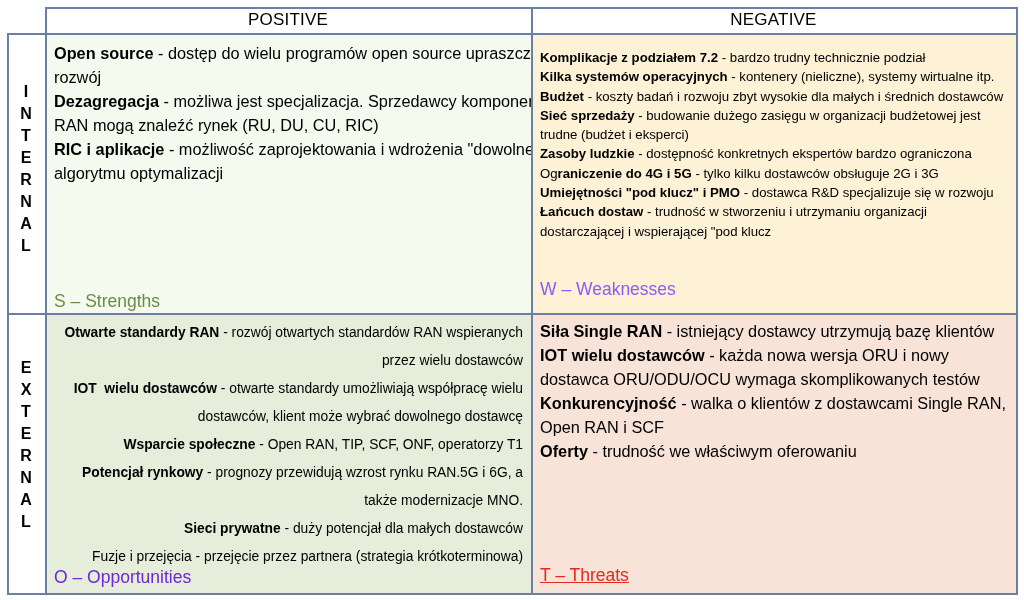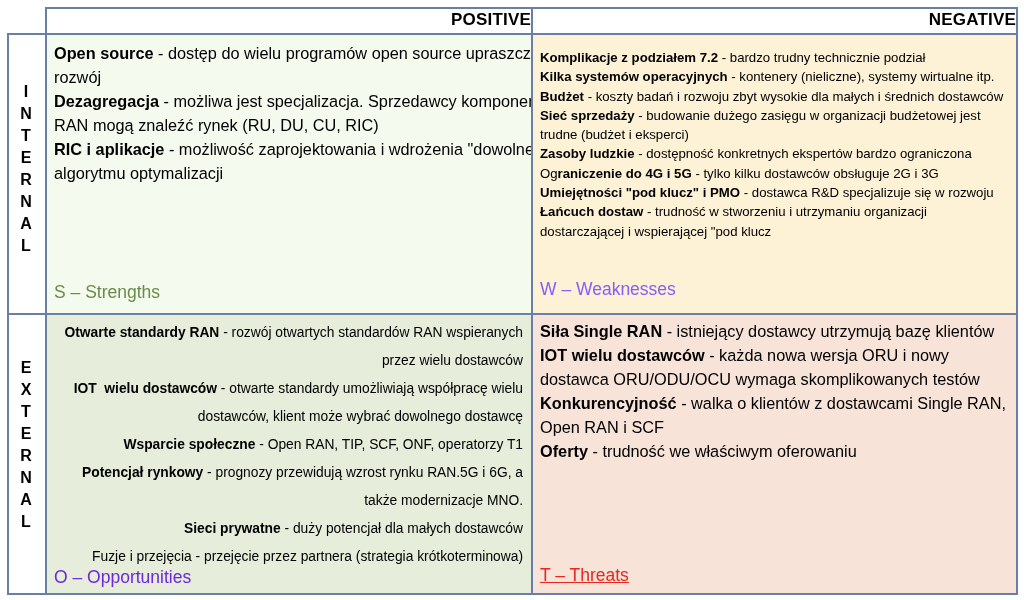--- a/index.html
+++ b/index.html
@@ -2,21 +2,21 @@
 <html><head>
 <meta charset="utf-8">
 <style>
   html, body { margin: 0; padding: 0; }
   body {
     width: 1024px; height: 600px; background: #ffffff; position: relative; overflow: hidden;
     font-family: "Liberation Sans", sans-serif; color: #000;
   }
   .line { position: absolute; background: #6a7fa5; }
   .cell { position: absolute; box-sizing: border-box; overflow: hidden; }
-  .hdr { display: flex; align-items: center; justify-content: flex-end; font-weight: bold; font-size: 17px; letter-spacing: 0.2px; }
+  .hdr { display: flex; align-items: center; justify-content: center; font-weight: normal; font-size: 17px; letter-spacing: 0.2px; }
   .side { display: flex; flex-direction: column; align-items: center; justify-content: center; font-weight: bold; font-size: 16px; line-height: 22px; }
   .side span { display: block; }
   .q { padding: 6px 8px 0 9px; }
   .q .items { margin: 0; padding: 0; }
   .q .item { margin: 0; }
   .q .item b { font-weight: bold; }
   .q .foot { position: absolute; left: 9px; }
   .big { font-size: 16.3px; line-height: 24px; }
   .small { font-size: 13.2px; line-height: 19.3px; }
   .med { font-size: 13.8px; line-height: 28px; text-align: right; }
@@ -52,21 +52,21 @@
   <span>A</span>
   <span>L</span>
 </div>
 
 <div class="cell q big" style="left:45px; top:33px; width:571px; height:280px; background:#f4faee; padding-top:8px;">
   <div class="items">
     <p class="item"><b>Open source</b><span> - dostęp do wielu programów open source upraszczających rozwój</span></p>
     <p class="item"><b>Dezagregacja</b><span> - możliwa jest specjalizacja. Sprzedawcy komponentów Open RAN mogą znaleźć rynek (RU, DU, CU, RIC)</span></p>
     <p class="item"><b>RIC i aplikacje</b><span> - możliwość zaprojektowania i wdrożenia "dowolnego" algorytmu optymalizacji</span></p>
   </div>
-  <div class="foot" style="top:247px; color:#6a8c4a;">S – Strengths</div>
+  <div class="foot" style="top:256px; color:#6a8c4a;">S – Strengths</div>
 </div>
 
 <div class="cell q small" style="left:531px; top:33px; width:485px; height:280px; background:#fdf1d6; padding-top:15px;">
   <div class="items">
     <p class="item"><b>Komplikacje z podziałem 7.2</b><span> - bardzo trudny technicznie podział</span></p>
     <p class="item"><b>Kilka systemów operacyjnych</b><span> - kontenery (nieliczne), systemy wirtualne itp.</span></p>
     <p class="item"><b>Budżet</b><span> - koszty badań i rozwoju zbyt wysokie dla małych i średnich dostawców</span></p>
     <p class="item"><b>Sieć sprzedaży</b><span> - budowanie dużego zasięgu w organizacji budżetowej jest trudne (budżet i eksperci)</span></p>
     <p class="item"><b>Zasoby ludzkie</b><span> - dostępność konkretnych ekspertów bardzo ograniczona</span></p>
     <p class="item"><span>Og</span><b>raniczenie do 4G i 5G</b><span> - tylko kilku dostawców obsługuje 2G i 3G</span></p>

